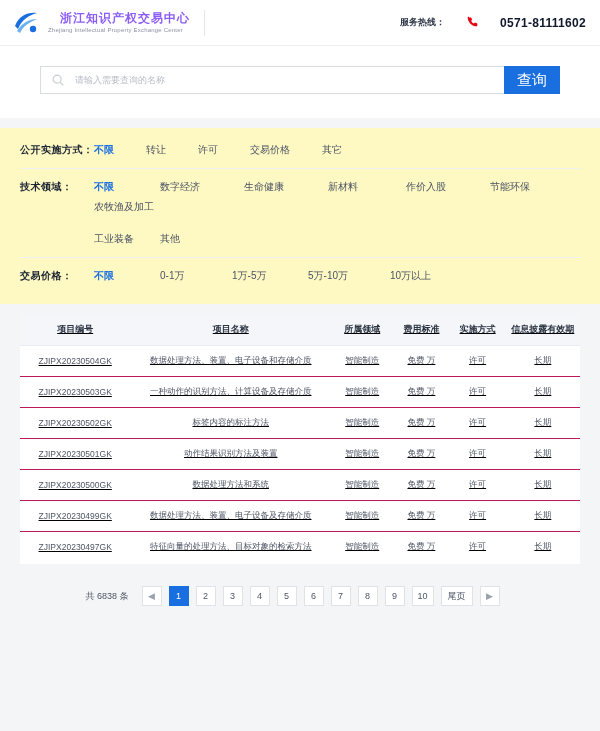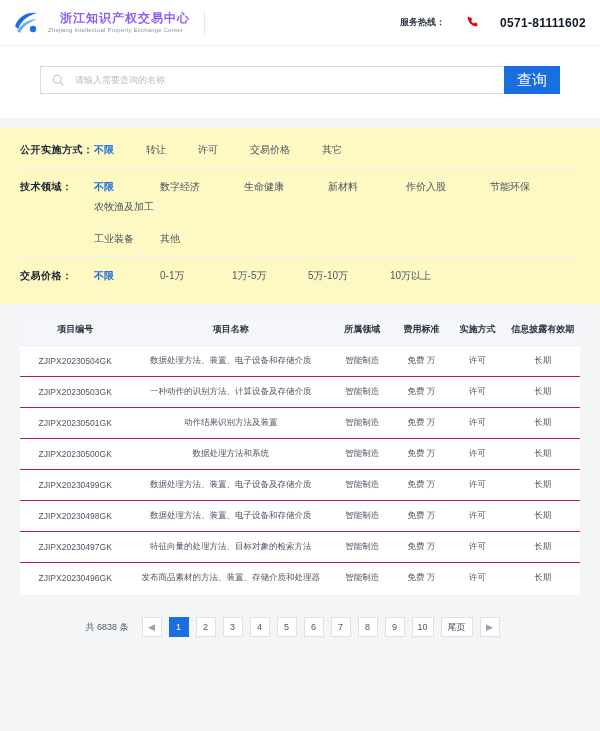--- a/index.html
+++ b/index.html
@@ -75,21 +75,21 @@
   .filter-opts { display: flex; flex-wrap: wrap; gap: 2px 0; flex: 1; }
   .opt {
     font-size: 10px; color: #4a5264; padding: 2px 14px 2px 0; cursor: pointer;
     white-space: nowrap;
   }
   .opt.active { color: #1a6fe0; font-weight: bold; }
   .opt-pad { margin-right: 18px; }
 
   
   .table-card {
-    background: #fff; margin: 10px 20px 0 20px; padding: 0 0 2px 0;
+    background: #fff; margin: 10px 20px 0 20px; padding: 0 0 2px 0; text-decoration: underline;
   }
   table { width: 100%; border-collapse: collapse; }
   thead th {
     background: #f4f6f9; font-size: 9px; color: #2b3442; font-weight: bold;
     padding: 9px 4px; text-align: center; border-bottom: 1px solid #e9ecf0;
   }
   tbody td {
     font-size: 8.5px; color: #4d5costs; color: #4d5564; padding: 9px 4px; text-align: center;
     border-bottom: 1px solid #be185d;
   }
@@ -228,20 +228,28 @@
         </tr>
         <tr>
           <td>ZJIPX20230503GK</td>
           <td>一种动作的识别方法、计算设备及存储介质</td>
           <td>智能制造</td>
           <td>免费 万</td>
           <td>许可</td>
           <td>长期</td>
         </tr>
         <tr>
+          <td>ZJIPX20230502GK</td>
+          <td>标签内容的标注方法</td>
+          <td>智能制造</td>
+          <td>免费 万</td>
+          <td>许可</td>
+          <td>长期</td>
+        </tr>
+        <tr>
           <td>ZJIPX20230501GK</td>
           <td>动作结果识别方法及装置</td>
           <td>智能制造</td>
           <td>免费 万</td>
           <td>许可</td>
           <td>长期</td>
         </tr>
         <tr>
           <td>ZJIPX20230500GK</td>
           <td>数据处理方法和系统</td>
@@ -252,38 +260,22 @@
         </tr>
         <tr>
           <td>ZJIPX20230499GK</td>
           <td>数据处理方法、装置、电子设备及存储介质</td>
           <td>智能制造</td>
           <td>免费 万</td>
           <td>许可</td>
           <td>长期</td>
         </tr>
         <tr>
-          <td>ZJIPX20230498GK</td>
-          <td>数据处理方法、装置、电子设备和存储介质</td>
-          <td>智能制造</td>
-          <td>免费 万</td>
-          <td>许可</td>
-          <td>长期</td>
-        </tr>
-        <tr>
           <td>ZJIPX20230497GK</td>
           <td>特征向量的处理方法、目标对象的检索方法</td>
-          <td>智能制造</td>
-          <td>免费 万</td>
-          <td>许可</td>
-          <td>长期</td>
-        </tr>
-        <tr>
-          <td>ZJIPX20230496GK</td>
-          <td>发布商品素材的方法、装置、存储介质和处理器</td>
           <td>智能制造</td>
           <td>免费 万</td>
           <td>许可</td>
           <td>长期</td>
         </tr>
       </tbody>
     </table>
   </div>
 
   <div class="pager">

